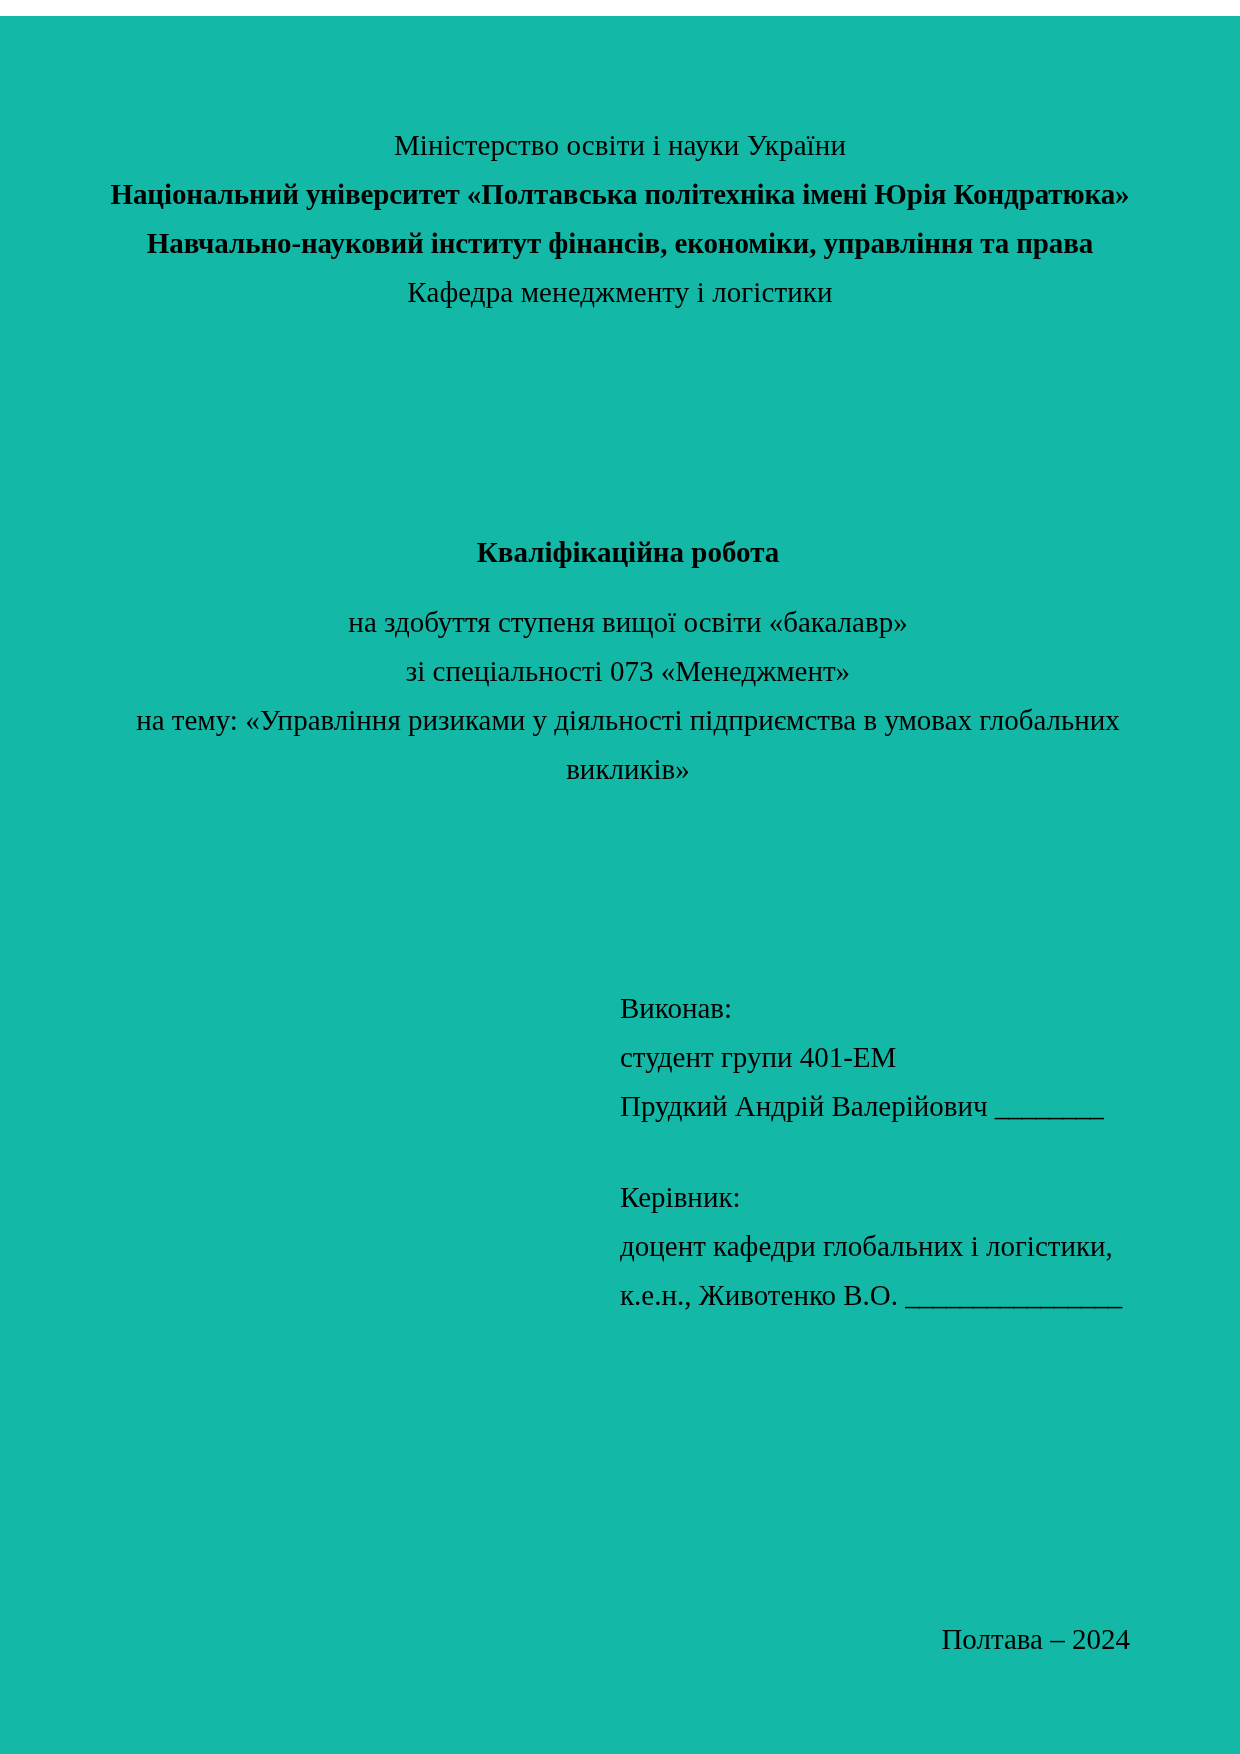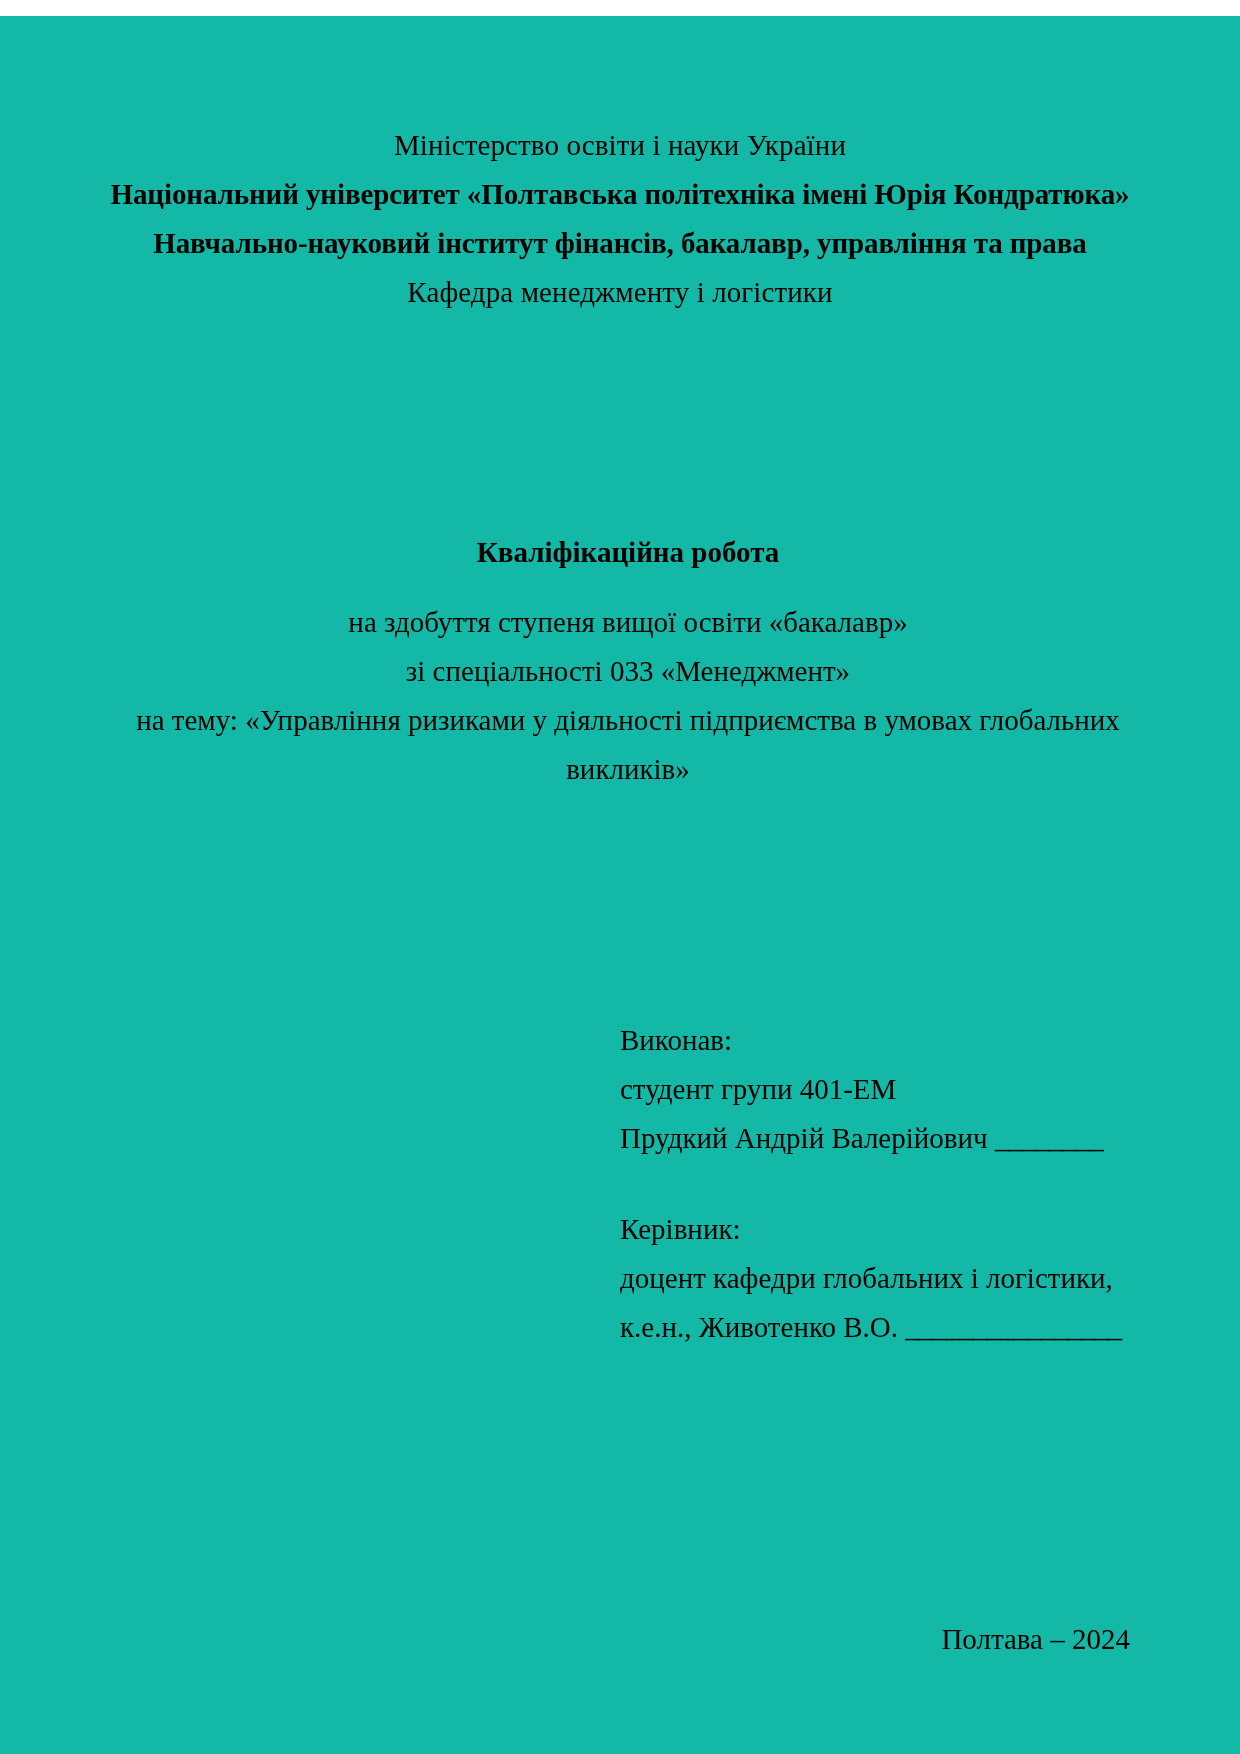--- a/index.html
+++ b/index.html
@@ -62,21 +62,21 @@
     font-size: 29px;
     line-height: 49px;
     width: 1020px;
     margin: 0 auto;
     text-align: center;
   }
 
   
   .signature-block {
     position: absolute;
-    top: 1000px;
+    top: 968px;
     left: 620px;
     width: 500px;
     text-align: left;
   }
   .sig-line {
     font-size: 29px;
     line-height: 49px;
     white-space: nowrap;
   }
   .sig-gap {
@@ -100,28 +100,28 @@
   }
 </style>
 </head>
 <body>
 
 <div class="page">
 
   <div class="header-block">
     <div class="header-line">Міністерство освіти і науки України</div>
     <div class="header-line wide">Національний університет «Полтавська політехніка імені Юрія Кондратюка»</div>
-    <div class="header-line wide">Навчально-науковий інститут фінансів, бакалавр, управління та права</div>
+    <div class="header-line wide">Навчально-науковий інститут фінансів, економіки, управління та права</div>
     <div class="header-line">Кафедра менеджменту і логістики</div>
   </div>
 
   <div class="work-block">
     <div class="work-kind">Кваліфікаційна робота</div>
     <div class="work-line">на здобуття ступеня вищої освіти «бакалавр»</div>
-    <div class="work-line">зі спеціальності 033 «Менеджмент»</div>
+    <div class="work-line">зі спеціальності 073 «Менеджмент»</div>
     <div class="work-theme">на тему: «Управління ризиками у діяльності підприємства в умовах глобальних викликів»</div>
   </div>
 
   <div class="signature-block">
     <div class="sig-line">Виконав:</div>
     <div class="sig-line">студент групи 401-ЕМ</div>
     <div class="sig-line">
       <span>Прудкий Андрій Валерійович</span><span>&nbsp;</span><span class="rule-inline">________</span>
     </div>
 

